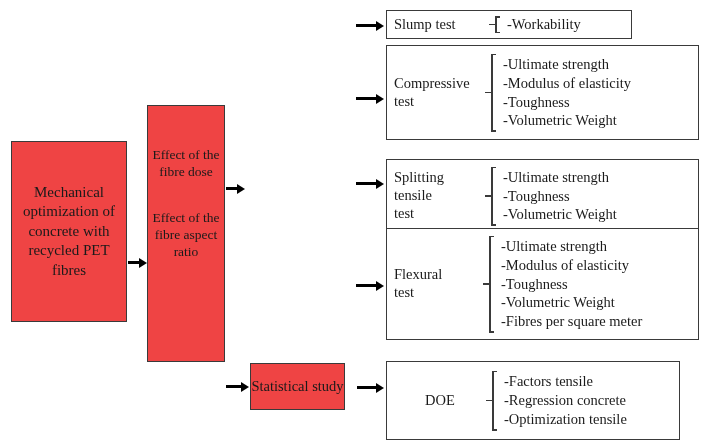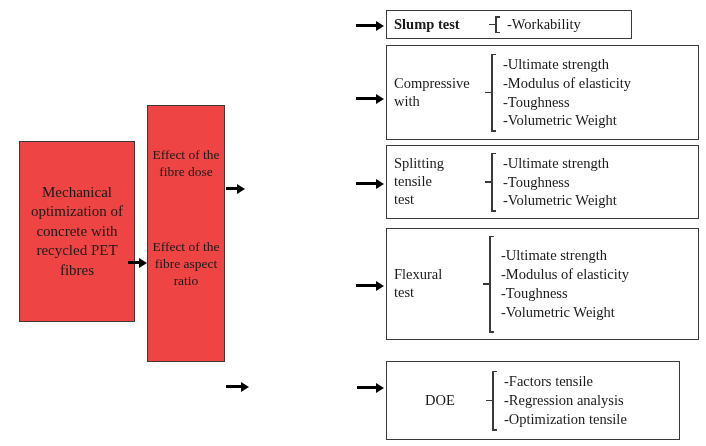--- a/index.html
+++ b/index.html
@@ -26,41 +26,41 @@
     background: #ef4444;
     display: flex;
     align-items: center;
     justify-content: center;
     text-align: center;
     line-height: 1.22;
     font-size: 14.5px;
   }
   
   #box-main {
-    left: 19px;
+    left: 11px;
     top: 141px;
     width: 116px;
     height: 181px;
     font-size: 15px;
     line-height: 1.30;
   }
   
   #box-effect {
     left: 147px;
     top: 105px;
     width: 78px;
     height: 257px;
     flex-direction: column;
     justify-content: flex-start;
     font-size: 13.5px;
     line-height: 1.26;
   }
   #box-effect .eff-group { width: 100%; }
   #box-effect .eff-dose { margin-top: 40px; }
-  #box-effect .eff-ratio { margin-top: 58px; }
+  #box-effect .eff-ratio { margin-top: 29px; }
 
   
   #box-experimental {
     left: 246px;
     top: 12px;
     width: 108px;
     height: 346px;
     font-size: 14.5px;
     line-height: 1.30;
   }
@@ -127,25 +127,25 @@
   .outcomes {
     flex: 1 1 auto;
     line-height: 1.30;
     padding-left: 2px;
     font-family: Liberation Serif, serif;
   }
   .outcomes div { white-space: nowrap; }
 
   #box-slump      { left: 386px; top: 10px;  width: 246px; height: 29px; }
   #box-compress   { left: 386px; top: 45px;  width: 313px; height: 95px; }
-  #box-splitting  { left: 386px; top: 145px; width: 313px; height: 74px; }
+  #box-splitting  { left: 386px; top: 159px; width: 313px; height: 74px; }
   #box-flexural   { left: 386px; top: 228px; width: 313px; height: 112px; }
   #box-doe        { left: 386px; top: 361px; width: 294px; height: 79px; }
 
-  #box-slump .test-name  { width: 88px; font-weight: bold; }
+  #box-slump .test-name  { width: 88px; }
   #box-compress .test-name,
   #box-splitting .test-name { width: 84px; }
   #box-flexural .test-name  { width: 82px; }
   #box-doe .test-name { width: 78px; text-align: center; }
   #box-doe { padding-left: 14px; }
 
   
   .arrow {
     position: absolute;
     height: 9px;
@@ -201,20 +201,23 @@
     <span class="shaft" style="width:12px"></span>
       <span class="head" style="left:11px"></span>
   </span>
 
   <span class="arrow" id="arr-effect-stat">
     <span class="shaft" style="width:16px"></span>
       <span class="head" style="left:15px"></span>
   </span>
 
 
+  <div class="box" id="box-statistical">
+    <span>Statistical study</span>
+  </div>
 
   <span class="arrow" id="arr-exp-slump">
     <span class="shaft" style="width:21px"></span>
       <span class="head" style="left:20px"></span>
   </span>
   <span class="arrow" id="arr-exp-compress">
     <span class="shaft" style="width:21px"></span>
       <span class="head" style="left:20px"></span>
   </span>
   <span class="arrow" id="arr-exp-split">
@@ -238,21 +241,21 @@
         <span class="cap-bot"></span>
         <span class="tick"></span>
     </div>
     <div class="outcomes">
       <div>-Workability</div>
     </div>
   </div>
 
   <div class="test-box" id="box-compress">
     <div class="test-name">Compressive
-with</div>
+test</div>
     <div class="brace" style="height:78px">
       <span class="bar"></span>
         <span class="cap-top"></span>
         <span class="cap-bot"></span>
         <span class="tick"></span>
     </div>
     <div class="outcomes">
       <div>-Ultimate strength</div>
       <div>-Modulus of elasticity</div>
       <div>-Toughness</div>
@@ -284,31 +287,32 @@
       <span class="bar"></span>
         <span class="cap-top"></span>
         <span class="cap-bot"></span>
         <span class="tick"></span>
     </div>
     <div class="outcomes">
       <div>-Ultimate strength</div>
       <div>-Modulus of elasticity</div>
       <div>-Toughness</div>
       <div>-Volumetric Weight</div>
+      <div>-Fibres per square meter</div>
     </div>
   </div>
 
   <div class="test-box" id="box-doe">
     <div class="test-name">DOE</div>
     <div class="brace" style="height:60px">
       <span class="bar"></span>
         <span class="cap-top"></span>
         <span class="cap-bot"></span>
         <span class="tick"></span>
     </div>
     <div class="outcomes">
       <div>-Factors tensile</div>
-      <div>-Regression analysis</div>
+      <div>-Regression concrete</div>
       <div>-Optimization tensile</div>
     </div>
   </div>
 
 </div>
 
 </body></html>

